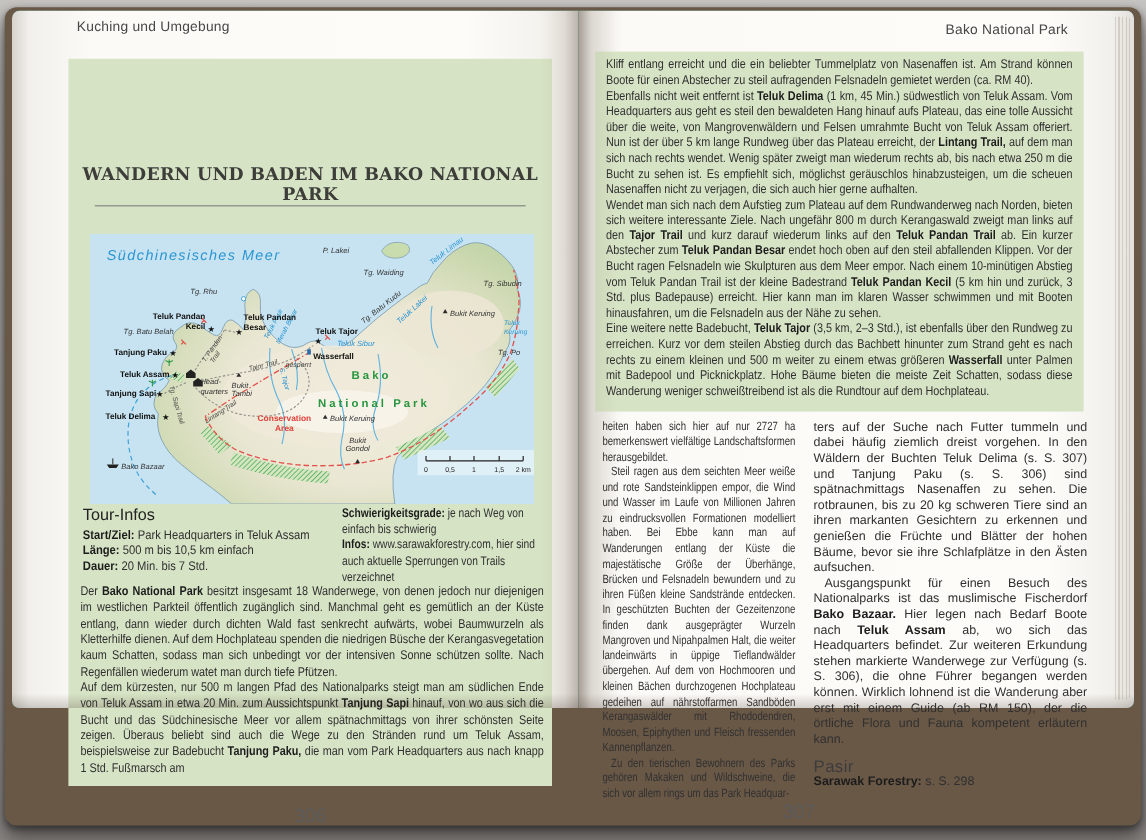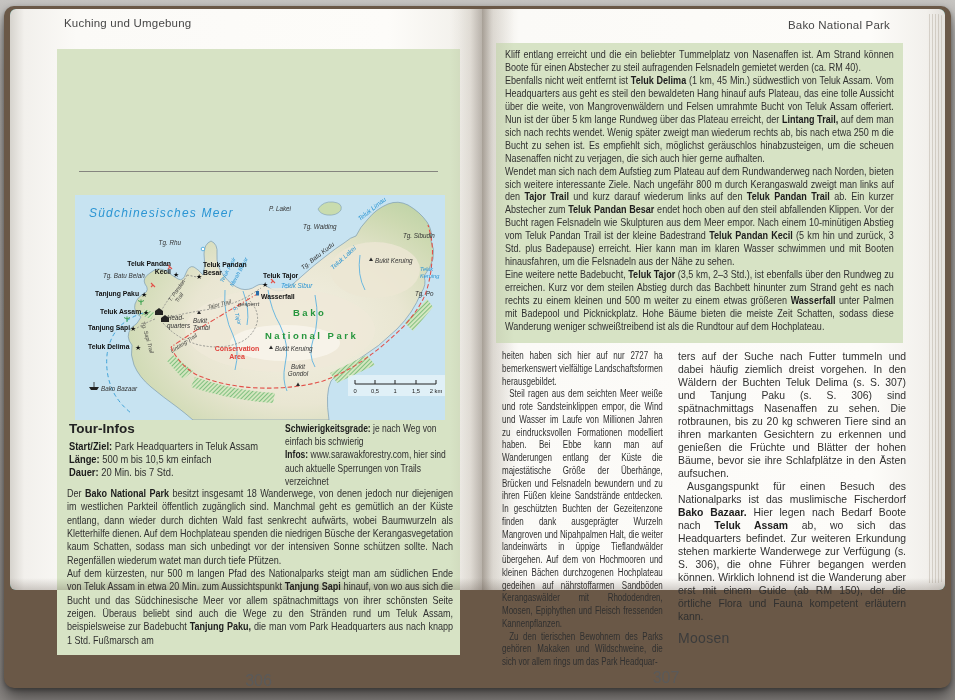--- a/index.html
+++ b/index.html
@@ -19,21 +19,21 @@
     background:linear-gradient(90deg,rgba(105,90,75,0) 0%,rgba(105,90,75,.10) 32%,rgba(70,58,48,.28) 50%,rgba(105,90,75,.10) 68%,rgba(105,90,75,0) 100%);}
   .bottom-shade{position:absolute;left:0;right:0;bottom:0;height:12px;
     background:linear-gradient(180deg,rgba(0,0,0,0),rgba(60,45,35,.22));border-radius:0 0 6px 6px;}
   .hdr{position:absolute;font-size:11.5px;color:#474747;letter-spacing:.2px;}
   .pageno{position:absolute;font-size:16px;color:#5a5a5a;text-align:center;}
   .greenbox{position:absolute;background:#d7e3c5;}
   .stamp-wrap{position:absolute;}
   .box-title{position:absolute;width:100%;text-align:center;
     font-family:"DejaVu Serif",serif;font-weight:700;font-size:14.5px;color:#3d3d3a;letter-spacing:.2px;}
   .divider{position:absolute;border-top:1px solid #85857f;}
-  .ti-head{position:absolute;font-size:13.5px;font-weight:700;color:#222;}
+  .ti-head{position:absolute;font-size:13.5px;font-weight:400;color:#222;}
   .txt{color:#303030;text-align:justify;}
   .txt p{margin:0;}
   .sq{transform-origin:0 0;}
   .b{font-weight:700;color:#1c1c1c;}
   .ind p.ind2{text-indent:9px;}
   .infos-head{font-size:14px;font-weight:400;color:#3c3c3c;letter-spacing:.3px;margin-top:9px;}
   .map-svg{position:absolute;}
   
   .m-sea{font:italic 12px "Liberation Sans",sans-serif;fill:#2b95d3;letter-spacing:1.2px;}
   .m-blue{font:italic 6.3px "Liberation Sans",sans-serif;fill:#2b95d3;}
@@ -53,20 +53,21 @@
 <div class="scene">
  <div class="book">
   <div class="pages">
 
    <div class="page-left">
     <div class="hdr" style="left:54px;top:8px;">Kuching und Umgebung</div>
 
     <div class="greenbox" style="left:47px;top:40px;width:403px;height:606px;">
 
 
+      <div class="box-title" style="top:88px;">WANDERN UND BADEN IM BAKO NATIONAL PARK</div>
       <div class="divider" style="top:122px;left:22px;right:22px;"></div>
 
       <svg class="map-svg" style="left:18px;top:146px;" width="370" height="225" viewBox="0 0 370 225">
         <defs>
           <radialGradient id="land" cx="55%" cy="58%" r="78%">
             <stop offset="0%" stop-color="#f3f0e2"></stop>
             <stop offset="45%" stop-color="#e9e6d2"></stop>
             <stop offset="75%" stop-color="#cdd9b1"></stop>
             <stop offset="100%" stop-color="#b4cf9e"></stop>
           </radialGradient>
@@ -284,21 +285,22 @@
 
     <div class="txt sq ind" style="position:absolute;left:20px;top:341px;width:201px;transform:scaleX(0.8);font-size:10px;line-height:12.75px;">
       <p><span>heiten haben sich hier auf nur 2727 ha bemerkenswert vielfältige Landschaftsformen herausgebildet.</span></p>
       <p class="ind2"><span>Steil ragen aus dem seichten Meer weiße und rote Sandsteinklippen empor, die Wind und Wasser im Laufe von Millionen Jahren zu eindrucksvollen Formationen modelliert haben. Bei Ebbe kann man auf Wanderungen entlang der Küste die majestätische Größe der Überhänge, Brücken und Felsnadeln bewundern und zu ihren Füßen kleine Sandstrände entdecken. In geschützten Buchten der Gezeitenzone finden dank ausgeprägter Wurzeln Mangroven und Nipahpalmen Halt, die weiter landeinwärts in üppige Tieflandwälder übergehen. Auf dem von Hochmooren und kleinen Bächen durchzogenen Hochplateau gedeihen auf nährstoffarmen Sandböden Kerangaswälder mit Rhododendren, Moosen, Epiphythen und Fleisch fressenden Kannenpflanzen.</span></p>
       <p class="ind2"><span>Zu den tierischen Bewohnern des Parks gehören Makaken und Wildschweine, die sich vor allem rings um das Park Headquar-</span></p>
     </div>
 
     <div class="txt ind" style="position:absolute;left:196px;top:341px;width:228px;font-size:10.4px;line-height:13px;">
       <p><span>ters auf der Suche nach Futter tummeln und dabei häufig ziemlich dreist vorgehen. In den Wäldern der Buchten Teluk Delima (s. S. 307) und Tanjung Paku (s. S. 306) sind spätnachmittags Nasenaffen zu sehen. Die rotbraunen, bis zu 20 kg schweren Tiere sind an ihren markanten Gesichtern zu erkennen und genießen die Früchte und Blätter der hohen Bäume, bevor sie ihre Schlafplätze in den Ästen aufsuchen.</span></p>
       <p class="ind2"><span>Ausgangspunkt für einen Besuch des Nationalparks ist das muslimische Fischerdorf </span><span class="b">Bako Bazaar.</span><span> Hier legen nach Bedarf Boote nach </span><span class="b">Teluk Assam</span><span> ab, wo sich das Headquarters befindet. Zur weiteren Erkundung stehen markierte Wanderwege zur Verfügung (s. S. 306), die ohne Führer begangen werden können. Wirklich lohnend ist die Wanderung aber erst mit einem Guide (ab RM 150), der die örtliche Flora und Fauna kompetent erläutern kann.</span></p>
-      <div class="infos-head">Moosen</div>
+      <div class="infos-head">Pasir</div>
+      <p style="text-align:left;"><span class="b">Sarawak Forestry:</span><span> s. S. 298</span></p>
     </div>
 
     <div class="pageno" style="left:114px;top:660px;width:140px;">307</div>
    </div>
 
    <div class="gutter"></div>
    <div class="edge-stack"></div>
    <div class="bottom-shade"></div>
   </div>
  </div>

